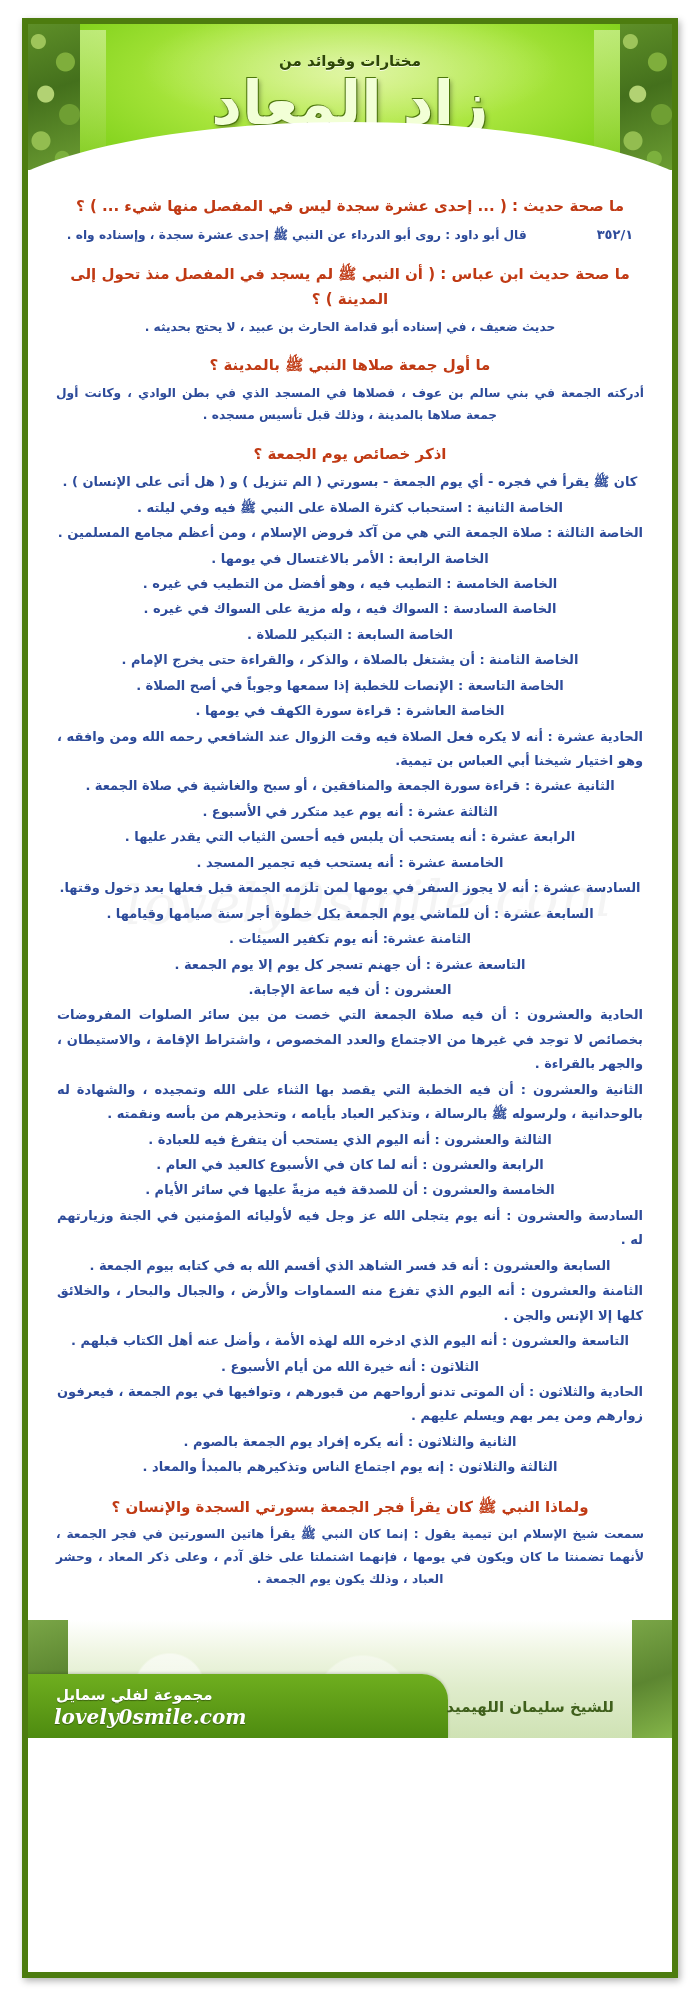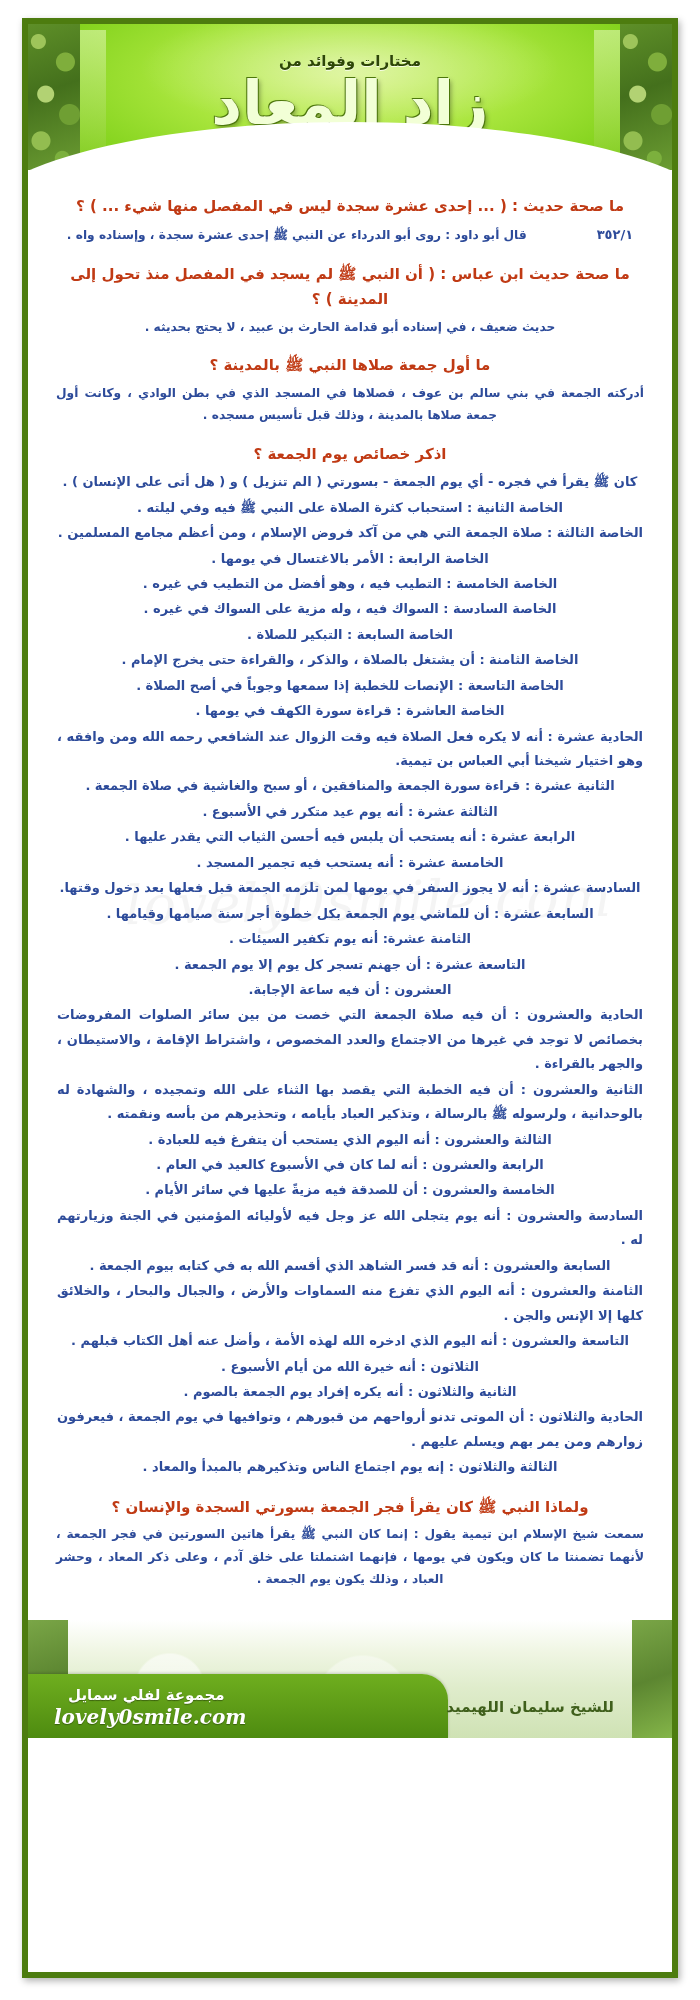--- a/index.html
+++ b/index.html
@@ -220,21 +220,21 @@
     left: 0;
     bottom: 0;
     width: 420px;
     height: 64px;
     background: linear-gradient(180deg, #6fae1f 0%, #4e8b10 100%);
     border-radius: 0 26px 0 0;
     box-shadow: 0 -1px 3px rgba(0,0,0,.18);
   }
   .footer .brand-ar {
     position: absolute;
-    left: 40px;
+    left: 28px;
     bottom: 34px;
     color: #ffffff;
     font-size: 15px;
     font-weight: bold;
     text-shadow: 0 1px 1px rgba(0,0,0,.35);
   }
   .footer .brand-url {
     position: absolute;
     left: 26px;
     bottom: 9px;
@@ -319,22 +319,22 @@
           <div class="item long">الحادية والعشرون : أن فيه صلاة الجمعة التي خصت من بين سائر الصلوات المفروضات بخصائص لا توجد في غيرها من الاجتماع والعدد المخصوص ، واشتراط الإقامة ، والاستيطان ، والجهر بالقراءة .</div>
           <div class="item long">الثانية والعشرون : أن فيه الخطبة التي يقصد بها الثناء على الله وتمجيده ، والشهادة له بالوحدانية ، ولرسوله ﷺ بالرسالة ، وتذكير العباد بأيامه ، وتحذيرهم من بأسه ونقمته .</div>
           <div class="item">الثالثة والعشرون : أنه اليوم الذي يستحب أن يتفرغ فيه للعبادة .</div>
           <div class="item">الرابعة والعشرون : أنه لما كان في الأسبوع كالعيد في العام .</div>
           <div class="item">الخامسة والعشرون : أن للصدقة فيه مزيةً عليها في سائر الأيام .</div>
           <div class="item long">السادسة والعشرون : أنه يوم يتجلى الله عز وجل فيه لأوليائه المؤمنين في الجنة وزيارتهم له .</div>
           <div class="item">السابعة والعشرون : أنه قد فسر الشاهد الذي أقسم الله به في كتابه بيوم الجمعة .</div>
           <div class="item long">الثامنة والعشرون : أنه اليوم الذي تفزع منه السماوات والأرض ، والجبال والبحار ، والخلائق كلها إلا الإنس والجن .</div>
           <div class="item">التاسعة والعشرون : أنه اليوم الذي ادخره الله لهذه الأمة ، وأضل عنه أهل الكتاب قبلهم .</div>
           <div class="item">الثلاثون : أنه خيرة الله من أيام الأسبوع .</div>
+          <div class="item long">الحادية والثلاثون : أن الموتى تدنو أرواحهم من قبورهم ، وتوافيها في يوم الجمعة ، فيعرفون زوارهم ومن يمر بهم ويسلم عليهم .</div>
           <div class="item">الثانية والثلاثون : أنه يكره إفراد يوم الجمعة بالصوم .</div>
-          <div class="item long">الحادية والثلاثون : أن الموتى تدنو أرواحهم من قبورهم ، وتوافيها في يوم الجمعة ، فيعرفون زوارهم ومن يمر بهم ويسلم عليهم .</div>
           <div class="item">الثالثة والثلاثون : إنه يوم اجتماع الناس وتذكيرهم بالمبدأ والمعاد .</div>
         </div>
       </div>
 
       <div class="qa-block">
         <div class="q">ولماذا النبي ﷺ كان يقرأ فجر الجمعة بسورتي السجدة والإنسان ؟</div>
         <div class="a">سمعت شيخ الإسلام ابن تيمية يقول : إنما كان النبي ﷺ يقرأ هاتين السورتين في فجر الجمعة ، لأنهما تضمنتا ما كان ويكون في يومها ، فإنهما اشتملتا على خلق آدم ، وعلى ذكر المعاد ، وحشر العباد ، وذلك يكون يوم الجمعة .</div>
       </div>
 
     </div>

